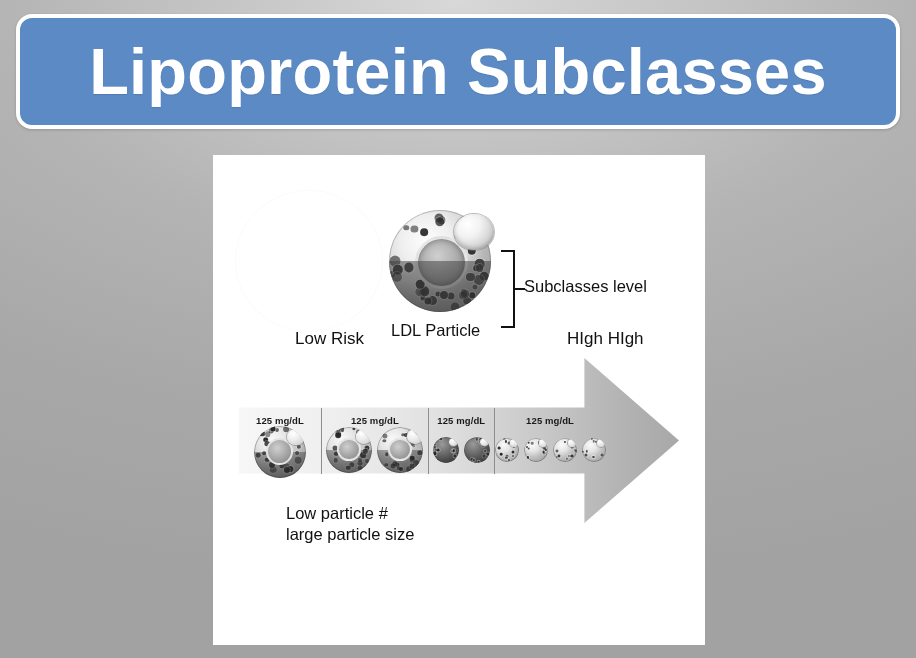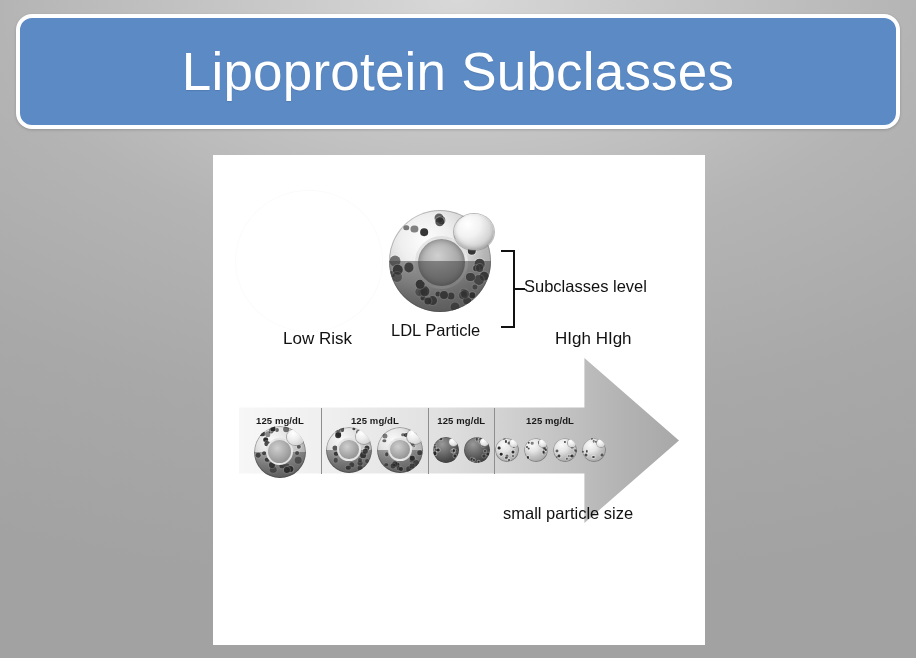--- a/index.html
+++ b/index.html
@@ -24,22 +24,22 @@
     left:16px; top:14px;
     width:884px; height:115px;
     border-radius:16px;
     background:#5b8ac5;
     border:4px solid #ffffff;
     box-shadow:0 1px 3px rgba(0,0,0,0.18);
     display:flex; align-items:center; justify-content:center;
   }
   .title-text {
     color:#ffffff;
-    font-size:53px;
-    font-weight:400;
+    font-size:65px;
+    font-weight:700;
     letter-spacing:0.2px;
     line-height:1;
     white-space:nowrap;
     text-shadow:0 1px 1px rgba(0,0,0,0.10);
   }
 
   
   .content-panel {
     position:absolute;
     left:213px; top:155px;
@@ -217,20 +217,21 @@
     background:#262626;
     box-shadow:0 0 0 1px rgba(255,255,255,0.35);
   }
 
   
   .risk-label {
     position:absolute;
     font-size:17px;
     color:#111;
     white-space:nowrap;
+    margin-left:12px;
   }
   .risk-low  { left:70px;  top:174px; }
   .risk-high { left:342px; top:174px; }
 
   
   .caption {
     position:absolute;
     font-size:16.5px;
     color:#111;
     line-height:1.28;
@@ -509,19 +510,22 @@
                 <div class="lobe"></div>
               </div>
             </div>
           </div>
         </div>
     </div>
 
     <div class="risk-label risk-low">Low Risk</div>
     <div class="risk-label risk-high">HIgh HIgh</div>
 
+    <div class="caption cap-low">
+      <div>Low particle #</div>
+      <div>large particle size</div>
+    </div>
 
     <div class="caption cap-high">
-      <div>small particle size</div>
     </div>
 
   </div>
 </div>
 
 </body></html>

